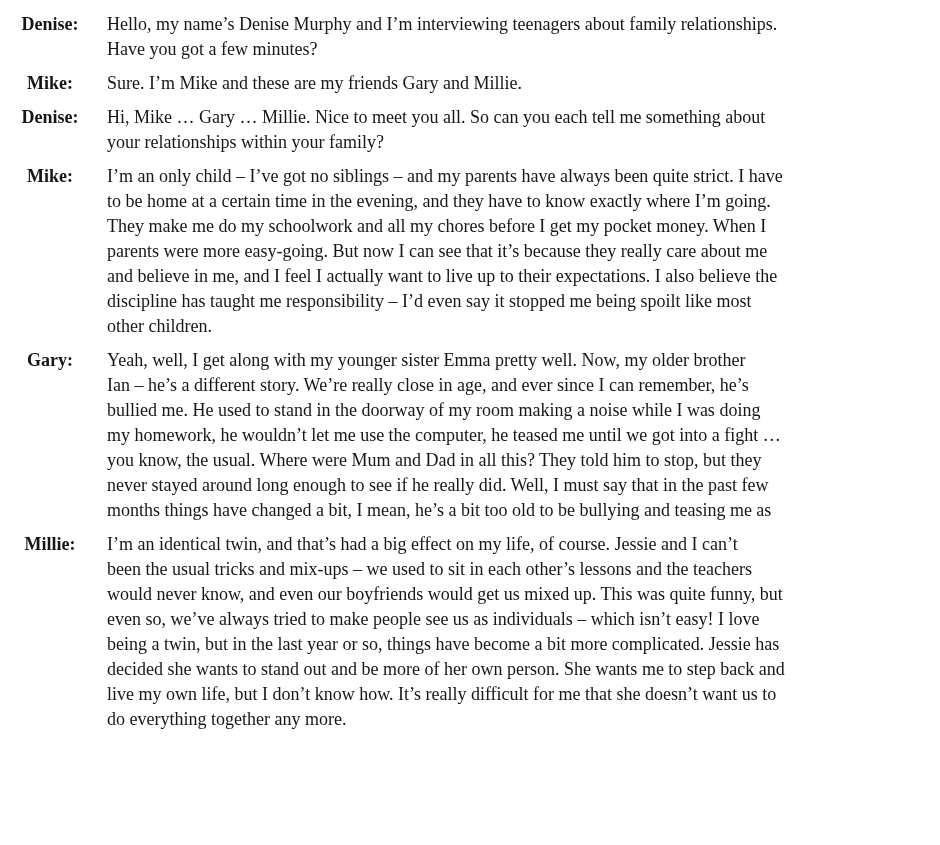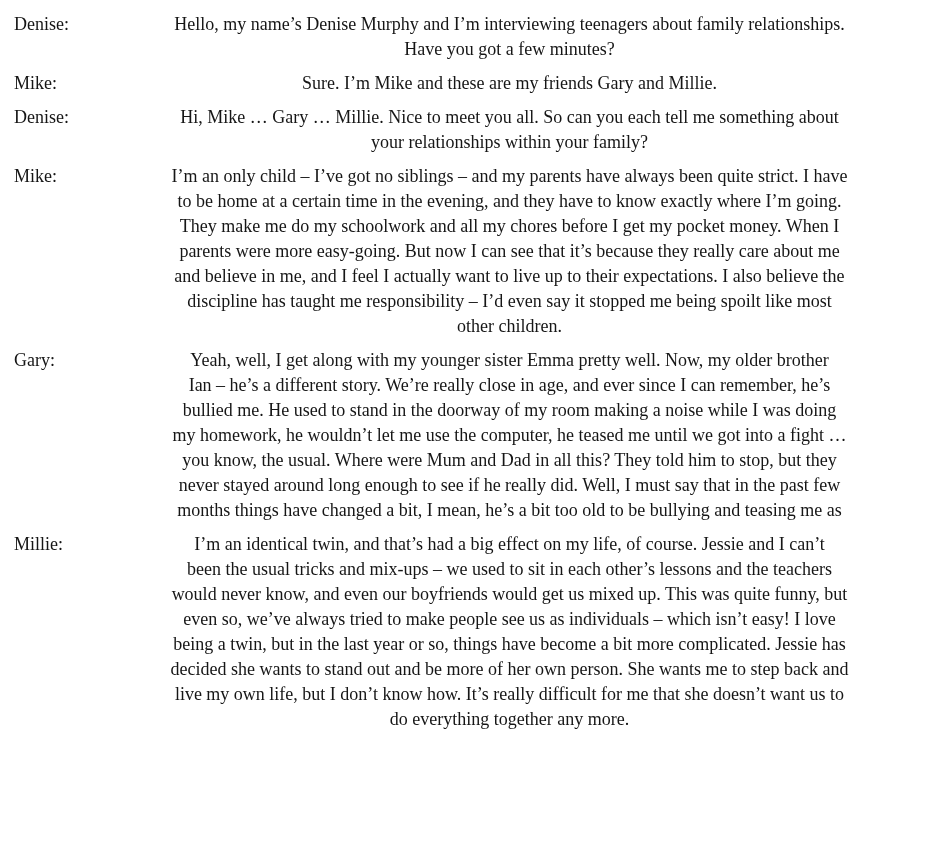--- a/index.html
+++ b/index.html
@@ -20,28 +20,27 @@
     overflow: hidden;
   }
   .turn {
     display: flex;
     align-items: flex-start;
     margin-bottom: 9px;
   }
   .speaker {
     flex: 0 0 72px;
     width: 72px;
-    text-align: left;
-    font-weight: normal;
+    text-align: center;
+    font-weight: bold;
     white-space: nowrap;
   }
   .text {
     flex: 1;
-    margin-left: 9px;
-    text-align: center;
+    margin-left: 21px;
   }
   .line {
     white-space: pre-wrap;
   }
 </style>
 </head>
 <body>
 
 <div class="page">
   <div id="dialogue">

